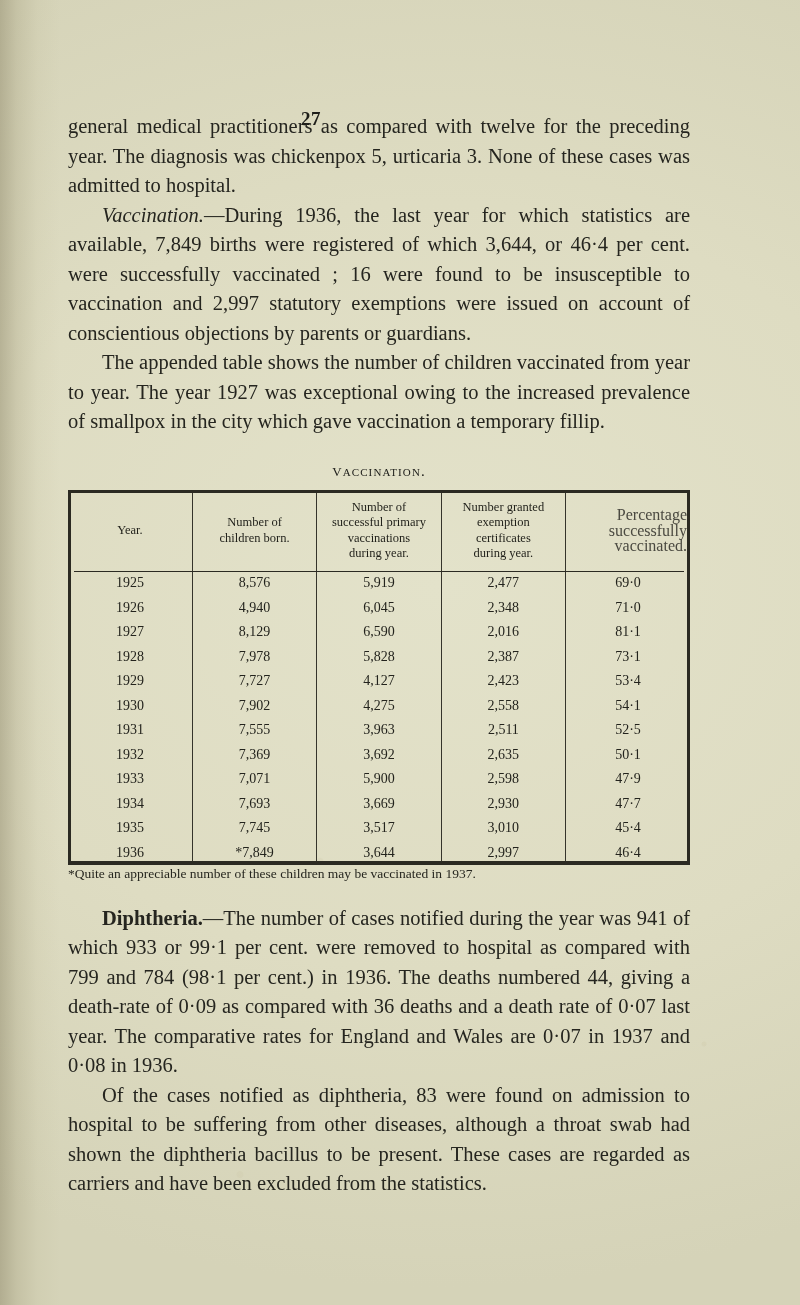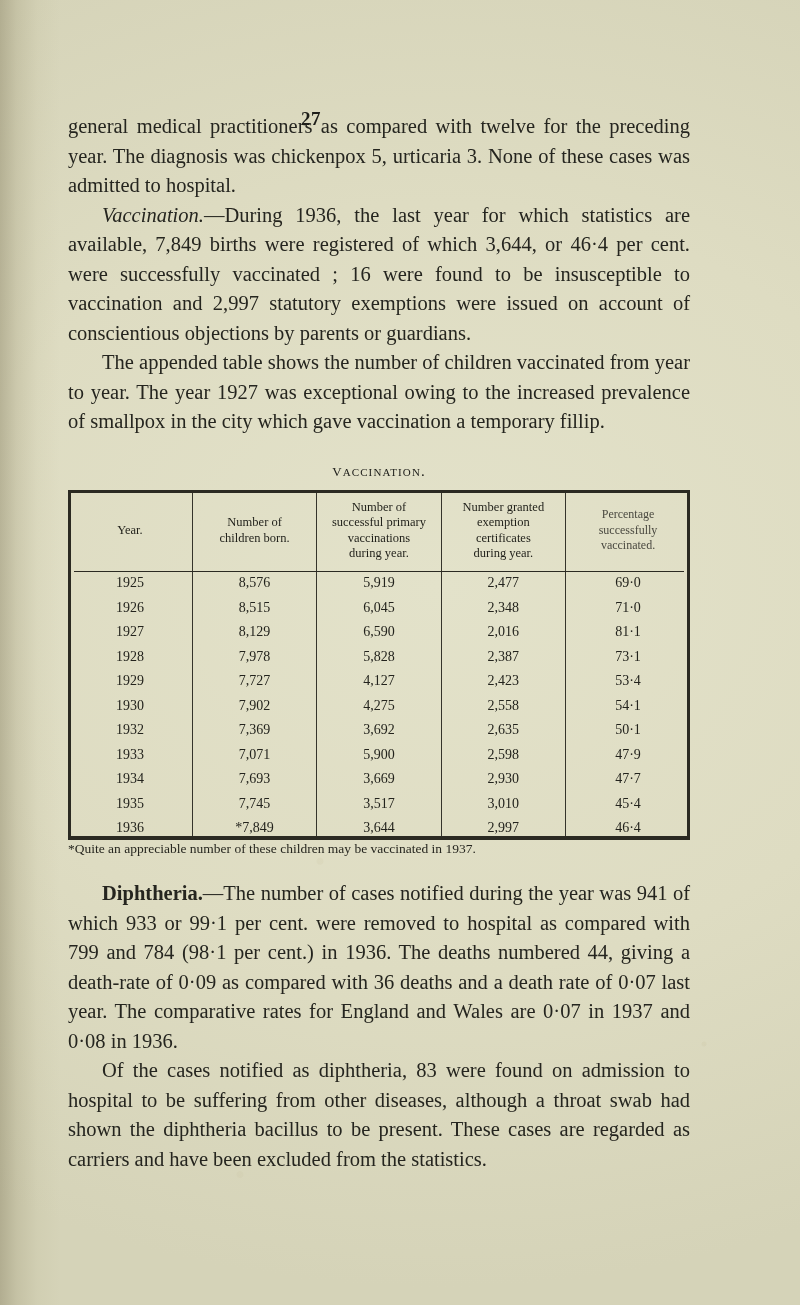--- a/index.html
+++ b/index.html
@@ -112,21 +112,22 @@
     text-align: center;
     vertical-align: middle;
     padding: 10px 3px 9px 3px;
     border-left: 1.5px solid #35342b;
     color: #1f1f19;
   }
   table.vaccination thead th.c1 { border-left: none; }
   
   table.vaccination thead th.c5 {
     color: #4a4940;
-    font-size: 12px;
+    font-size: 16px;
+    text-align: right;
   }
 
   table.vaccination tbody td {
     font-size: 14px;
     line-height: 21.5px;
     text-align: center;
     padding: 1.5px 3px;
     border-left: 1.5px solid #35342b;
     color: #23231d;
   }
@@ -208,21 +209,21 @@
         <tbody id="tbody">
             <tr>
               <td class="c1">1925</td>
               <td class="c2">8,576</td>
               <td class="c3">5,919</td>
               <td class="c4">2,477</td>
               <td class="c5">69·0</td>
             </tr>
             <tr>
               <td class="c1">1926</td>
-              <td class="c2">8,515</td>
+              <td class="c2">4,940</td>
               <td class="c3">6,045</td>
               <td class="c4">2,348</td>
               <td class="c5">71·0</td>
             </tr>
             <tr>
               <td class="c1">1927</td>
               <td class="c2">8,129</td>
               <td class="c3">6,590</td>
               <td class="c4">2,016</td>
               <td class="c5">81·1</td>
@@ -240,20 +241,27 @@
               <td class="c3">4,127</td>
               <td class="c4">2,423</td>
               <td class="c5">53·4</td>
             </tr>
             <tr>
               <td class="c1">1930</td>
               <td class="c2">7,902</td>
               <td class="c3">4,275</td>
               <td class="c4">2,558</td>
               <td class="c5">54·1</td>
+            </tr>
+            <tr>
+              <td class="c1">1931</td>
+              <td class="c2">7,555</td>
+              <td class="c3">3,963</td>
+              <td class="c4">2,511</td>
+              <td class="c5">52·5</td>
             </tr>
             <tr>
               <td class="c1">1932</td>
               <td class="c2">7,369</td>
               <td class="c3">3,692</td>
               <td class="c4">2,635</td>
               <td class="c5">50·1</td>
             </tr>
             <tr>
               <td class="c1">1933</td>

